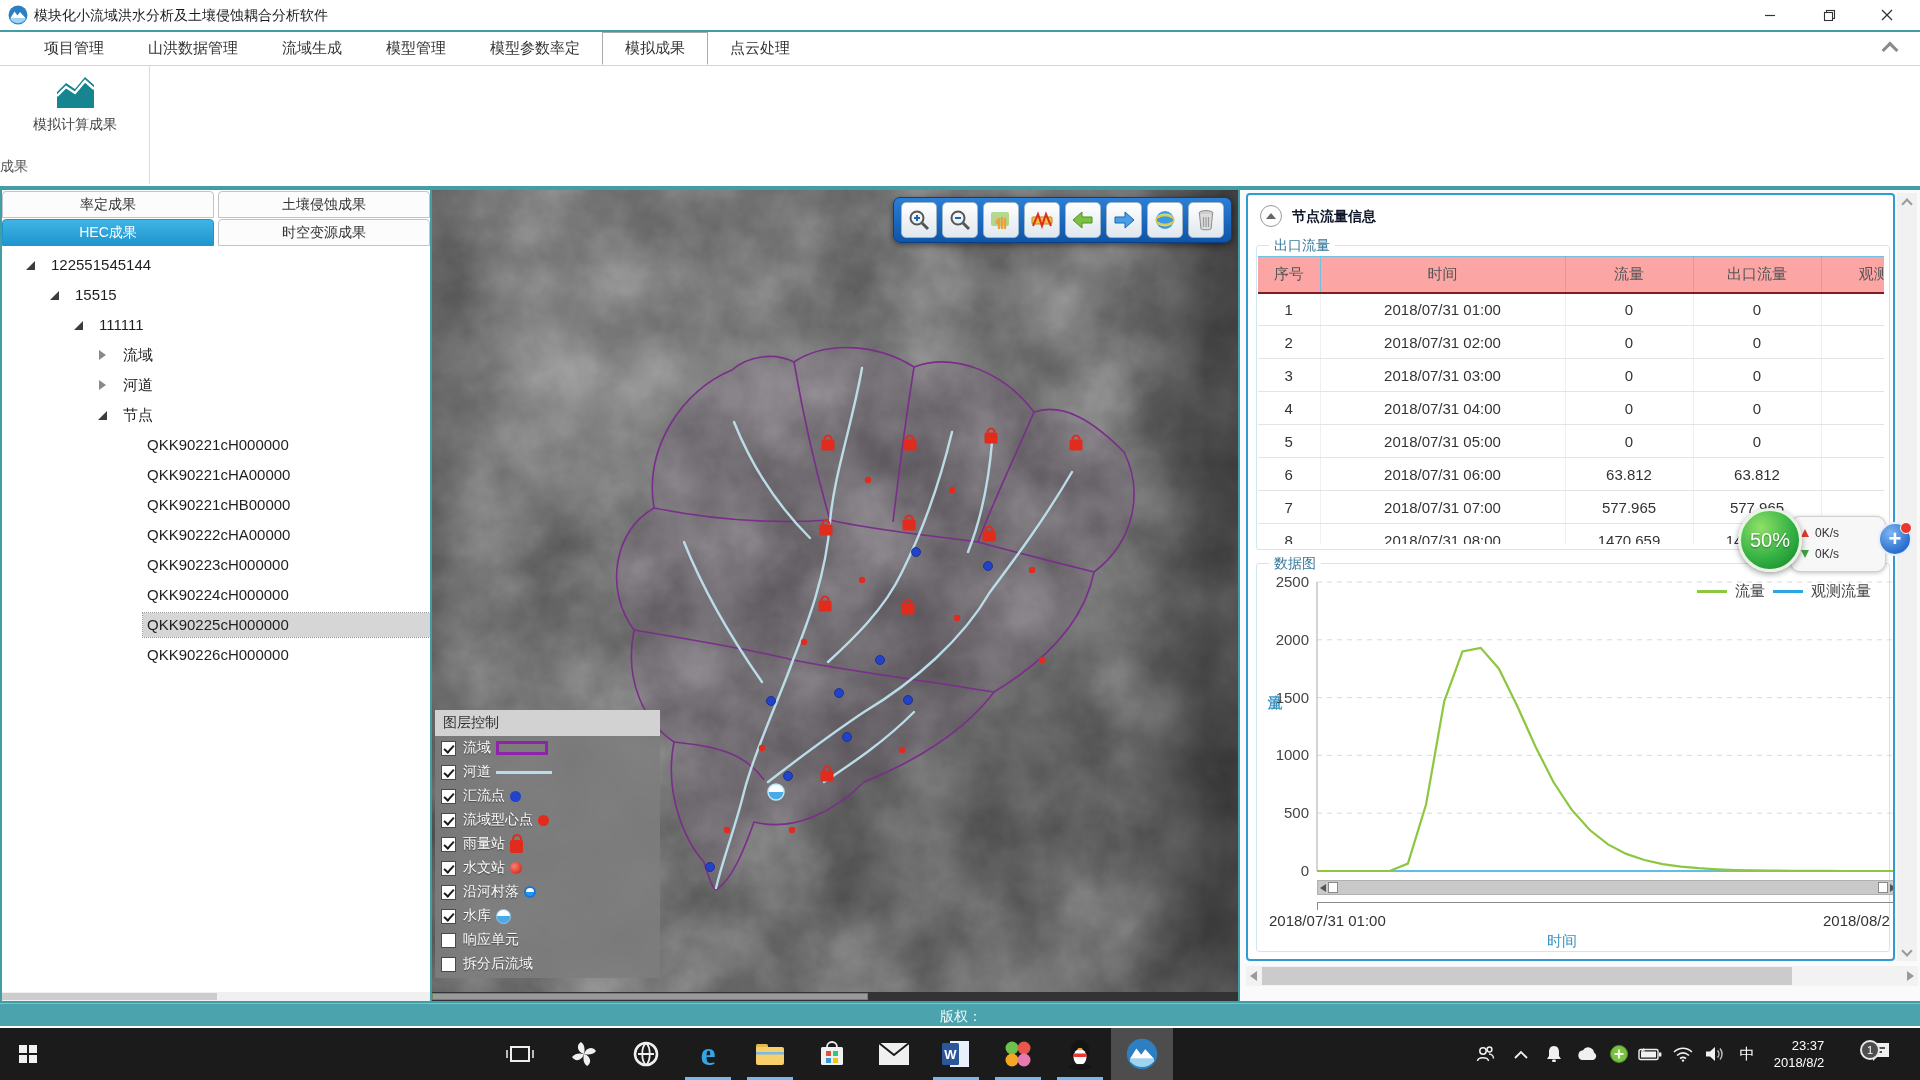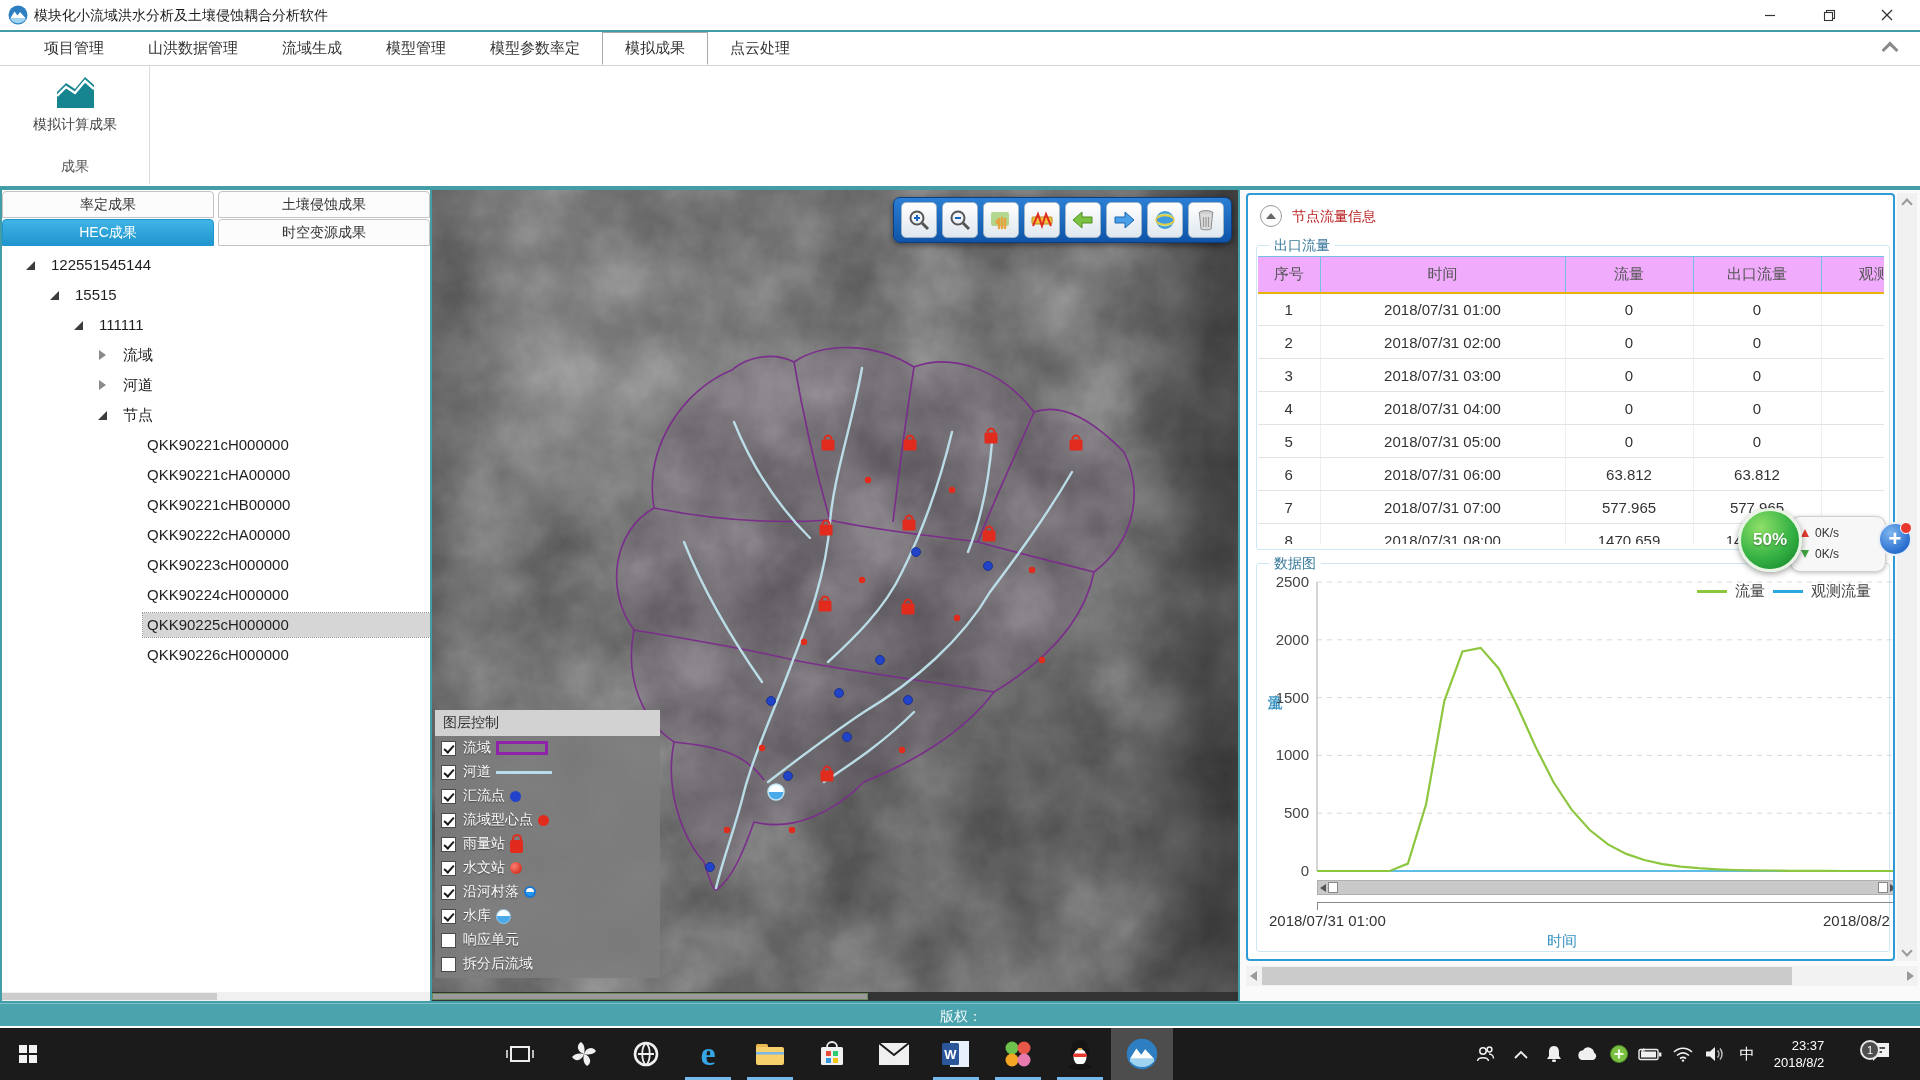--- a/index.html
+++ b/index.html
@@ -21,21 +21,21 @@
   #ribbon-collapse { position:absolute; right:22px; top:10px; width:16px; height:10px; }
   #ribbon-collapse::before { content:''; position:absolute; left:2px; top:2px; width:9px; height:9px;
     border-left:3px solid #8a8a8a; border-top:3px solid #8a8a8a; transform:rotate(45deg); }
 
   
   #ribbon { position:absolute; left:0; top:66px; width:1920px; height:122px; background:#fff; border-bottom:2px solid #429da6; }
   #ribbon-group { position:absolute; left:0; top:0; width:150px; height:118px; border-right:1px solid #dcdcdc; }
   #ribbon-btn { position:absolute; left:0; top:4px; width:150px; height:72px; text-align:center; }
   #ribbon-btn svg { display:block; margin:0 auto; }
   #ribbon-btn-label { font-size:14px; color:#444; margin-top:4px; }
-  #ribbon-group-label { position:absolute; left:0; bottom:8px; width:150px; text-align:center; font-size:14px; color:#555; }
+  #ribbon-group-label { position:absolute; left:0; bottom:8px; width:150px; font-size:14px; color:#555; }
 
   
   #workspace { position:absolute; left:0; top:188px; width:1920px; height:815px; background:#429da6; }
 
   
   #left-panel { position:absolute; left:2px; top:2px; width:428px; height:811px; background:#fff; overflow:hidden; }
   .ltab-row { position:absolute; left:0; width:428px; height:27px; display:flex; gap:4px; }
   #ltab-row1 { top:1px; } #ltab-row2 { top:29px; }
   .ltab { flex:1; display:flex; align-items:center; justify-content:center; font-size:14px; color:#333;
     background:#fcfcfc; border:1px solid #c3c3c3; border-radius:4px 4px 0 0; }
@@ -92,30 +92,30 @@
   #map-hscroll .thumb { position:absolute; left:0; top:1px; width:436px; height:7px; background:#9a9a9a; border:1px solid #6a8a5a; }
 
   
   #right-panel { position:absolute; left:1240px; top:2px; width:680px; height:811px; background:#fafafa; }
   #rp-box { position:absolute; left:6px; top:3px; width:649px; height:768px; background:#fff;
     border:2px solid #2e9bd6; border-radius:4px; overflow:hidden; }
   #rp-collapse { position:absolute; left:12px; top:10px; width:22px; height:22px; border:1px solid #9a9a9a;
     border-radius:50%; display:flex; align-items:center; justify-content:center; background:#fdfdfd; }
   #rp-collapse::after { content:''; width:0; height:0; border-left:5px solid transparent; border-right:5px solid transparent;
     border-bottom:6px solid #666; }
-  #rp-title { position:absolute; left:44px; top:13px; font-size:14px; color:#b91c1c; }
+  #rp-title { position:absolute; left:44px; top:13px; font-size:14px; color:#0f172a;font-weight:bold; }
   .groupbox { position:absolute; border:1px solid #cde7f4; border-radius:3px; }
   #table-group { left:8px; top:50px; width:634px; height:305px; }
   #chart-group { left:8px; top:368px; width:634px; height:389px; }
   .group-label { position:absolute; top:-9px; left:12px; background:#fff; padding:0 5px; font-size:14px; color:#38789b; }
 
   #flow-table-wrap { position:absolute; left:1px; top:10px; width:626px; height:288px; overflow:hidden; }
   table#flow-table { border-collapse:collapse; table-layout:fixed; width:698px; font-size:15px; color:#333; }
   #flow-table th { height:36px; font-weight:normal; color:#555; border-left:1px solid #74bfe4;
-    border-top:1px solid #74bfe4; border-bottom:2px solid #eab308; background:#f0abfc; }
+    border-top:1px solid #74bfe4; border-bottom:2px solid #7f1d1d; background:#fca5a5; }
   #flow-table th:first-child { border-left:none; }
   #flow-table td { height:33px; text-align:center; border-bottom:1px solid #e3e3e3; border-left:1px solid #efefef; }
   #flow-table td:first-child { border-left:none; }
 
   
   #legend { position:absolute; left:440px; top:18px; width:190px; height:18px; display:flex; align-items:center;
     gap:8px; overflow:hidden; font-size:15px; color:#444; }
   .leg-dash { width:30px; height:0; border-top:3px solid; flex:none; }
   #ylab { position:absolute; left:8px; top:118px; writing-mode:vertical-lr; text-orientation:upright;
     font-size:15px; color:#3a93c2; letter-spacing:2px; }
@@ -151,21 +151,21 @@
     border:1px solid #d0d0d0; border-radius:10px; box-shadow:0 1px 4px rgba(0,0,0,.25); }
   .speed-row { position:absolute; left:10px; width:80px; height:18px; display:flex; align-items:center; gap:6px;
     font-size:12px; color:#333; }
   #speed-up { top:7px; } #speed-down { top:28px; }
   .arr { width:0; height:0; }
   .arr.up { border-left:4px solid transparent; border-right:4px solid transparent; border-bottom:8px solid #e03a2f; }
   .arr.down { border-left:4px solid transparent; border-right:4px solid transparent; border-top:8px solid #3da33d; }
   #speed-ball { position:absolute; left:0; top:2px; width:64px; height:64px; border-radius:50%;
     background:radial-gradient(circle at 34% 28%, #8fe068, #35b244 55%, #1d9030 85%);
     border:3px solid #e8f5e4; box-shadow:0 2px 6px rgba(0,0,0,.4); display:flex; align-items:center; justify-content:center; }
-  #speed-ball span { color:#fff; font-size:17px; font-weight:bold; text-shadow:0 1px 2px rgba(0,0,0,.4); }
+  #speed-ball span { color:#fff; font-size:20px; font-weight:normal; text-shadow:0 1px 2px rgba(0,0,0,.4); }
   #speed-plus { position:absolute; left:140px; top:16px; width:34px; height:34px; border-radius:50%;
     background:radial-gradient(circle at 35% 30%, #7fb6f0, #2a6fd0 70%); border:2px solid #e8eef8;
     color:#fff; font-size:22px; font-weight:bold; display:flex; align-items:center; justify-content:center; }
   #speed-plus::after { content:''; position:absolute; right:-2px; top:-2px; width:10px; height:10px;
     border-radius:50%; background:#e8372c; border:1px solid #fff; }
 
   
   #statusbar { position:absolute; left:0; top:1003px; width:1920px; height:25px; background:#4aa3ad;
     border-top:1px solid #7cc0c8; border-bottom:2px solid #fff; }
   #statusbar span { position:absolute; left:940px; top:4px; color:#f2fafb; font-size:14px; }

